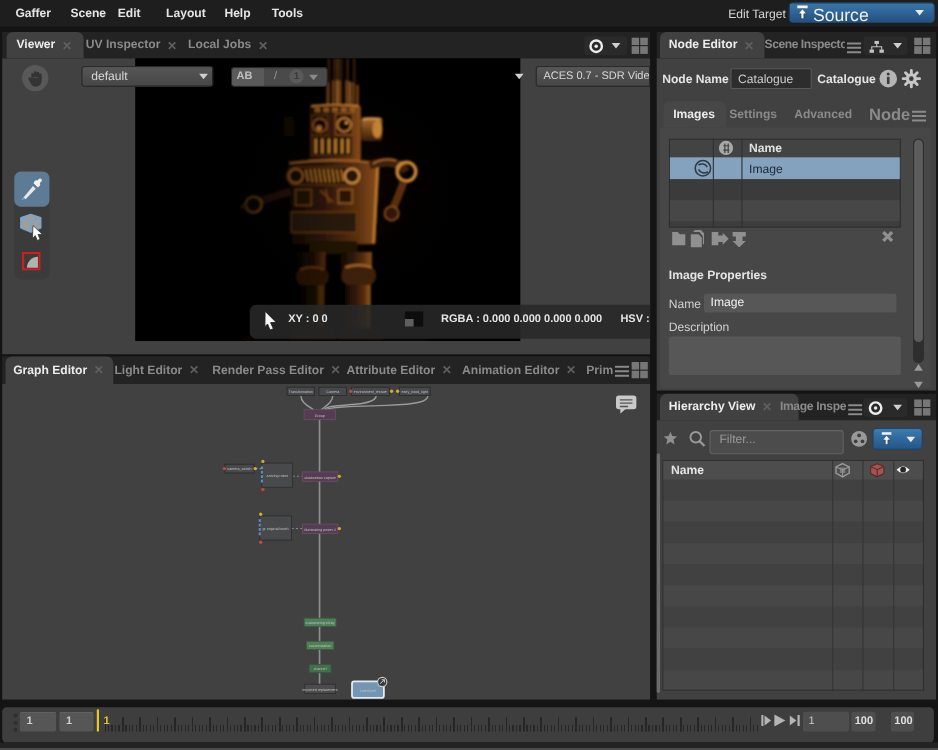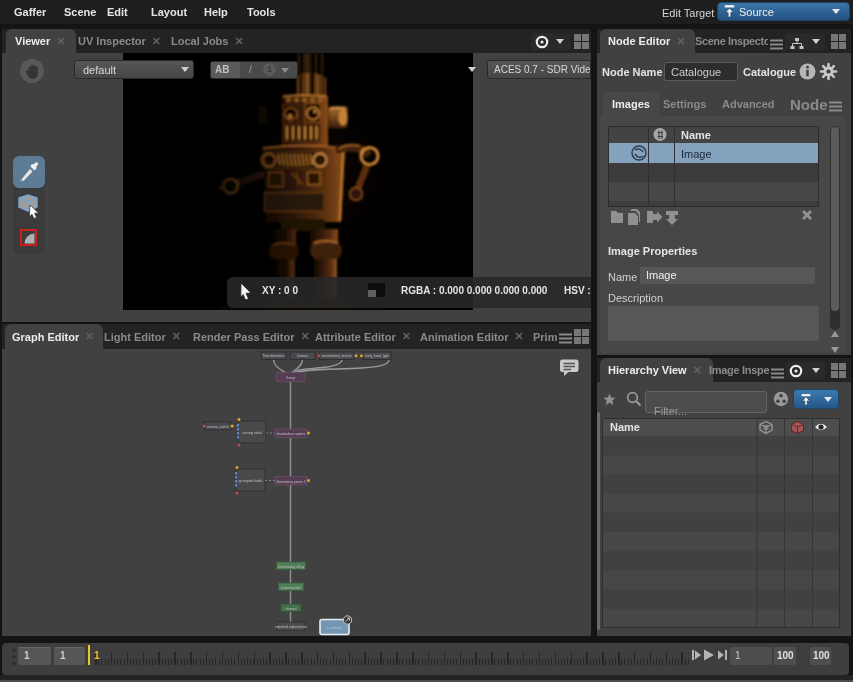--- a/index.html
+++ b/index.html
@@ -31,21 +31,21 @@
   <div class="abs lbl" style="left:151px;top:6px;font-size:11px;">Layout</div>
   <div class="abs lbl" style="left:204px;top:6px;font-size:11px;">Help</div>
   <div class="abs lbl" style="left:247px;top:6px;font-size:11px;">Tools</div>
   <div class="abs" style="left:662px;top:7px;font-size:11px;color:#d6d6d6;white-space:nowrap;">Edit Target</div>
   <div class="abs" style="left:717px;top:2px;width:133px;height:19px;border-radius:4px;
     background:linear-gradient(#3b76a9,#235181);border:1px solid #1c4568;"></div>
   <div class="abs" id="srcicon" style="left:723px;top:4px;"><svg width="13" height="14" viewBox="0 0 13 14">
 <path d="M1.8 2.3 H11.2" stroke="#f4f4f4" stroke-width="2.4" fill="none"></path>
 <path d="M6.5 4 L10.4 8.6 L7.8 8.6 L7.8 13 L5.2 13 L5.2 8.6 L2.6 8.6 Z" fill="#f4f4f4" stroke="#1e3a55" stroke-width="0.6"></path>
       </svg></div>
-  <div class="abs" style="left:739px;top:6px;font-size:11px;color:#f0f0f0;">Source</div>
+  <div class="abs" style="left:739px;top:6px;font-size:16px;color:#f0f0f0;">Source</div>
   <div class="abs caret" style="left:832px;top:9px;border-top-color:#e8e8e8;"></div>
 
   <div class="abs tabstrip" style="left:2px;top:29px;width:589px;height:24px;"></div>
   <div class="abs panel" style="left:2px;top:53px;width:589px;height:269px;"></div>
   <div class="abs tab active" style="left:6px;top:29px;padding:0 10px 0 9px;">Viewer<span class="tabx">✕</span></div>
   <div class="abs tab" style="left:78px;top:29px;">UV Inspector<span class="tabx">✕</span></div>
   <div class="abs tab" style="left:171px;top:29px;">Local Jobs<span class="tabx">✕</span></div>
 
   <div class="abs" style="left:531px;top:33px;width:39px;height:17px;background:#2a2a2a;border-radius:3px;"></div>
   <div class="abs" id="targicon1" style="left:535px;top:35px;"><svg width="14" height="14" viewBox="0 0 14 14">
@@ -395,21 +395,21 @@
   <div class="abs" style="left:608px;top:292px;font-size:11px;color:#d0d0d0;">Description</div>
   <div class="abs" style="left:608px;top:306px;width:211px;height:35px;background:#575757;border-radius:2px;"></div>
 
   <div class="abs" style="left:830px;top:126px;width:10px;height:204px;background:#2e2e2e;border-radius:5px;"></div>
   <div class="abs" style="left:831px;top:127px;width:8px;height:184px;background:#5c5c5c;border-radius:4px;"></div>
   <div class="abs" style="left:831px;top:331px;width:0;height:0;border-left:4px solid transparent;border-right:4px solid transparent;border-bottom:6px solid #9a9a9a;"></div>
   <div class="abs" style="left:831px;top:347px;width:0;height:0;border-left:4px solid transparent;border-right:4px solid transparent;border-top:6px solid #9a9a9a;"></div>
 
   <div class="abs tabstrip" style="left:597px;top:358px;width:254px;height:24px;"></div>
   <div class="abs panel" style="left:597px;top:382px;width:254px;height:254px;"></div>
-  <div class="abs tab active" style="left:600px;top:358px;padding:0 11px 0 8px;">Hierarchy View<span class="tabx">✕</span></div>
+  <div class="abs tab active" style="left:600px;top:358px;padding:0 24px 0 8px;">Hierarchy View<span class="tabx">✕</span></div>
   <div class="abs tab" style="left:709px;top:358px;width:62px;overflow:hidden;display:block;line-height:24px;letter-spacing:-0.3px;">Image Inspe</div>
   <div class="abs" id="burger4" style="left:771px;top:365px;"><svg width="13" height="11" viewBox="0 0 13 11">
 <path d="M0 1.5 H13 M0 5.5 H13 M0 9.5 H13" stroke="#8a8a8a" stroke-width="1.8"></path>
       </svg></div>
   <div class="abs" style="left:785px;top:362px;width:40px;height:17px;background:#2a2a2a;border-radius:3px;"></div>
   <div class="abs" id="targicon2" style="left:789px;top:364px;"><svg width="14" height="14" viewBox="0 0 14 14">
 <circle cx="7" cy="7" r="5.2" fill="none" stroke="#ededed" stroke-width="2.2"></circle>
 <circle cx="7" cy="7" r="1.6" fill="#ededed"></circle>
       </svg></div>
   <div class="abs caret" style="left:812px;top:368px;"></div>
@@ -420,21 +420,21 @@
         <rect x="8" y="8" width="7" height="7" fill="#777"></rect>
       </svg></div>
 
   <div class="abs" id="staricon" style="left:603px;top:392px;"><svg width="13" height="13" viewBox="0 0 13 13">
 <path d="M6.5 0.5 L8.2 4.4 L12.6 4.8 L9.3 7.6 L10.3 12 L6.5 9.7 L2.7 12 L3.7 7.6 L0.4 4.8 L4.8 4.4 Z" fill="#8f8f8f"></path>
       </svg></div>
   <div class="abs" id="magicon" style="left:626px;top:391px;"><svg width="16" height="16" viewBox="0 0 16 16">
 <circle cx="6.5" cy="6.5" r="4.8" fill="none" stroke="#9a9a9a" stroke-width="1.7"></circle>
 <path d="M10 10 L14.5 14.5" stroke="#9a9a9a" stroke-width="2"></path>
       </svg></div>
-  <div class="abs" style="left:645px;top:391px;width:122px;height:22px;background:#4c4c4c;border:1px solid #636363;border-radius:3px;color:#9a9a9a;font-size:11px;padding:13px 0 0 8px;">Filter...</div>
+  <div class="abs" style="left:645px;top:391px;width:122px;height:22px;background:#4c4c4c;border:1px solid #636363;border-radius:3px;color:#9a9a9a;font-size:11px;padding:2px 0 0 8px;">Filter...</div>
   <div class="abs" id="dotcircle" style="left:773px;top:391px;"><svg width="16" height="16" viewBox="0 0 16 16">
 <circle cx="8" cy="8" r="7.2" fill="#999999"></circle>
 <circle cx="8" cy="4.8" r="1.7" fill="#3d3d3d"></circle>
 <circle cx="4.9" cy="10.2" r="1.7" fill="#3d3d3d"></circle>
 <circle cx="11.1" cy="10.2" r="1.7" fill="#3d3d3d"></circle>
       </svg></div>
   <div class="abs" style="left:793px;top:389px;width:46px;height:20px;border-radius:4px;background:linear-gradient(#3d7ab0,#255687);border:1px solid #1c4568;"></div>
   <div class="abs" id="srcicon2" style="left:800px;top:392px;"><svg width="12" height="13" viewBox="0 0 13 14">
 <path d="M1.8 2.3 H11.2" stroke="#f4f4f4" stroke-width="2.4" fill="none"></path>
 <path d="M6.5 4 L10.4 8.6 L7.8 8.6 L7.8 13 L5.2 13 L5.2 8.6 L2.6 8.6 Z" fill="#f4f4f4" stroke="#1e3a55" stroke-width="0.6"></path>

